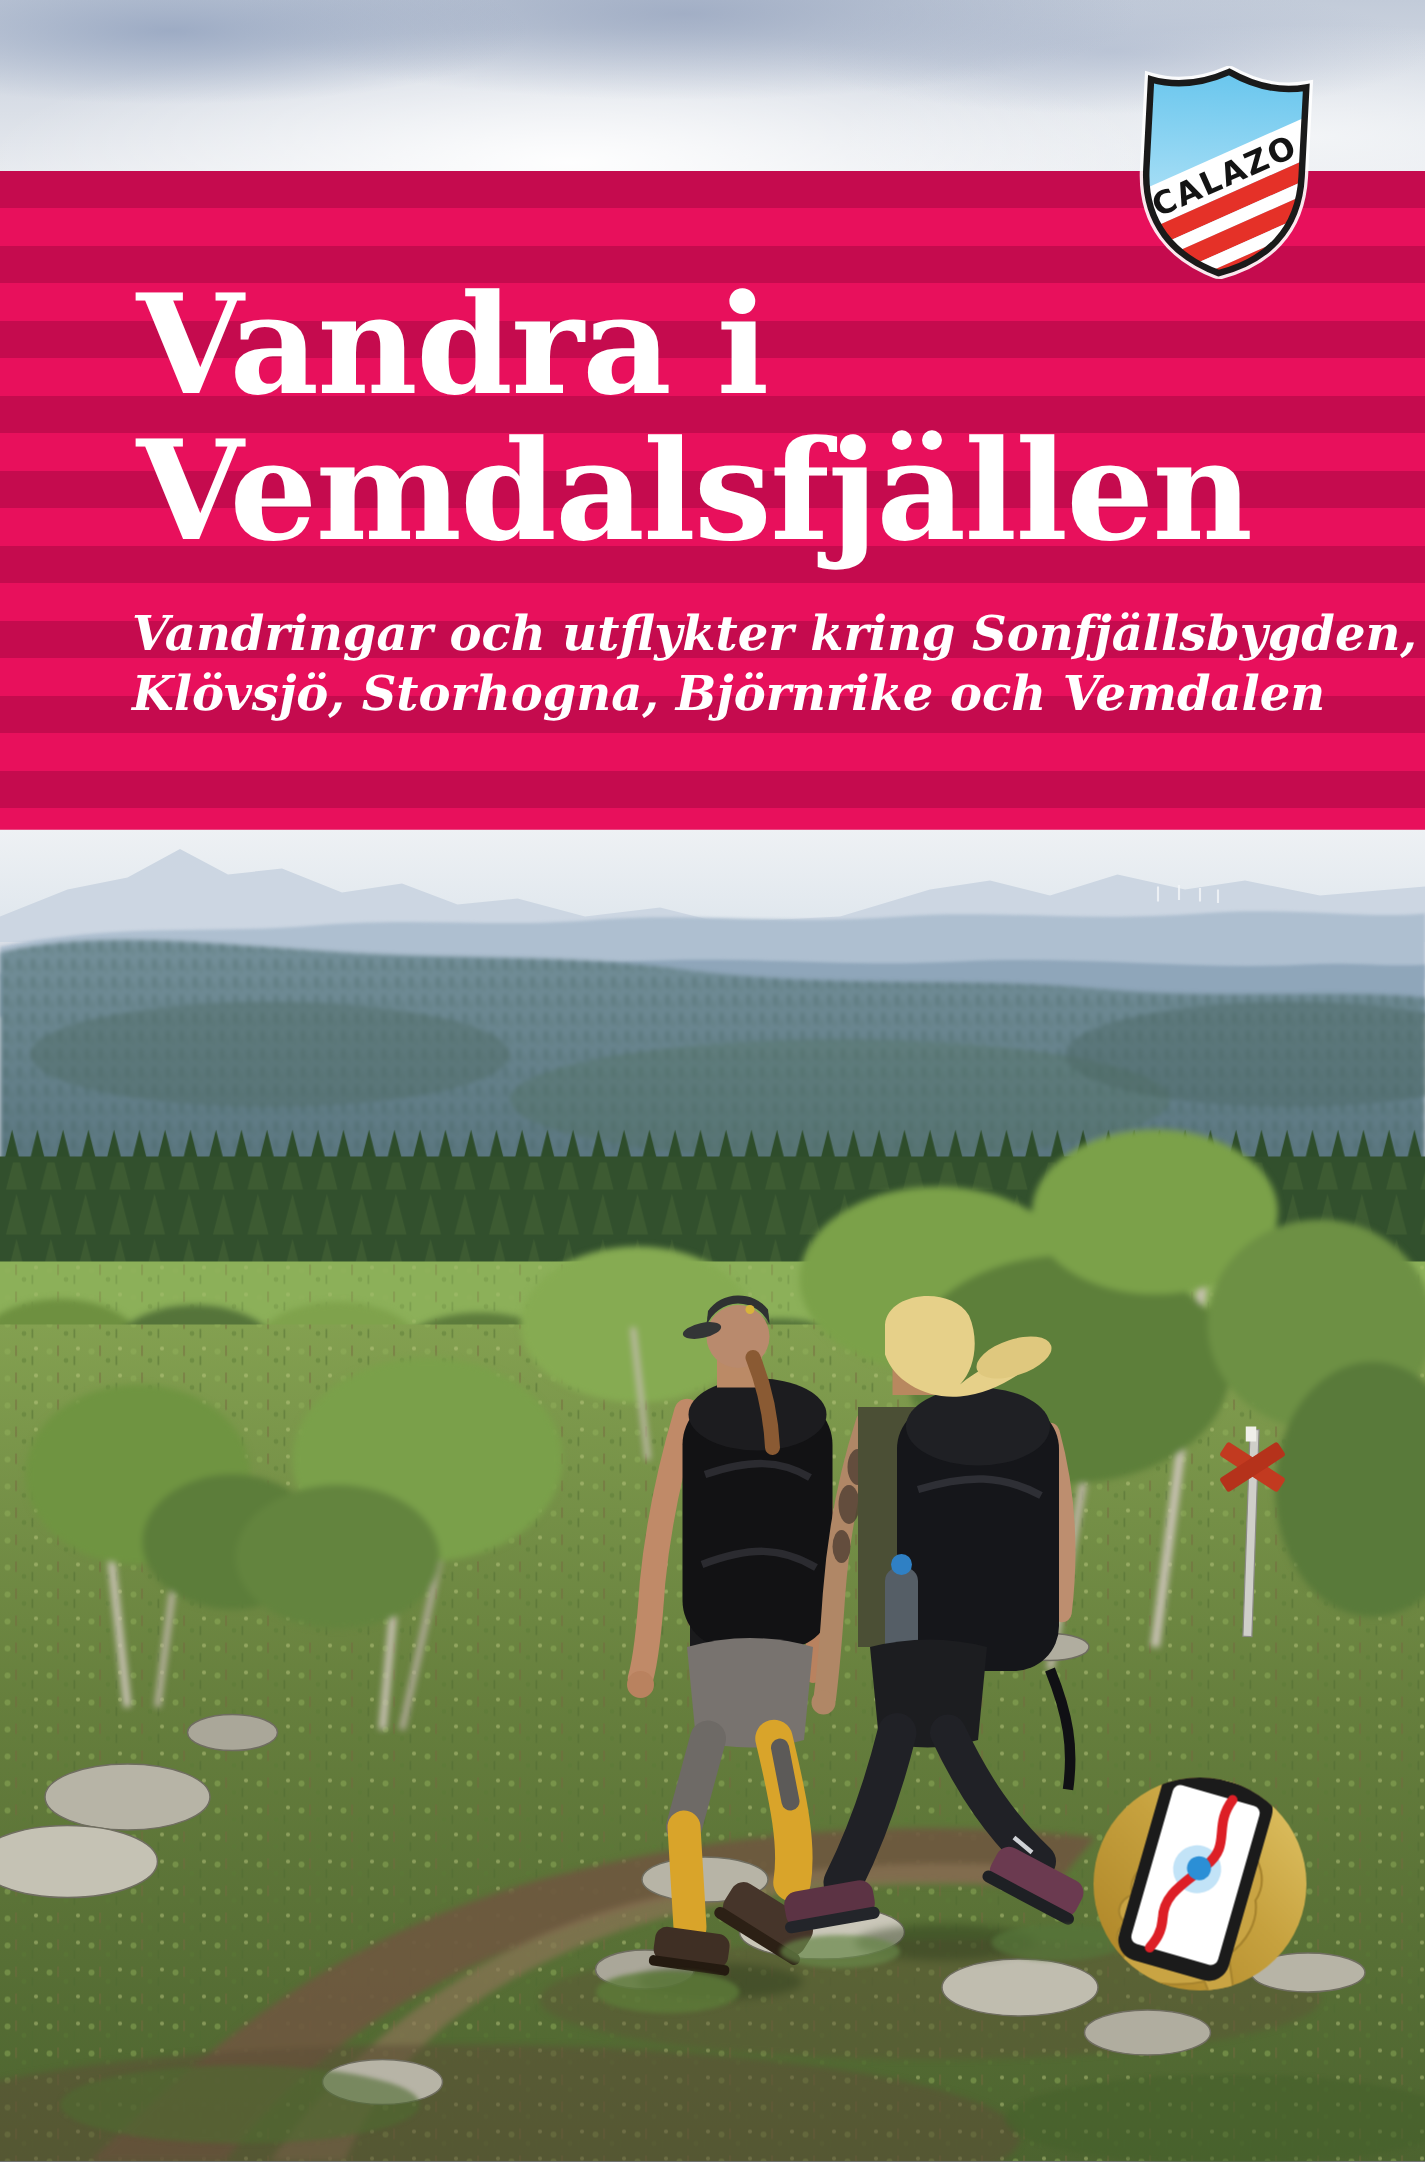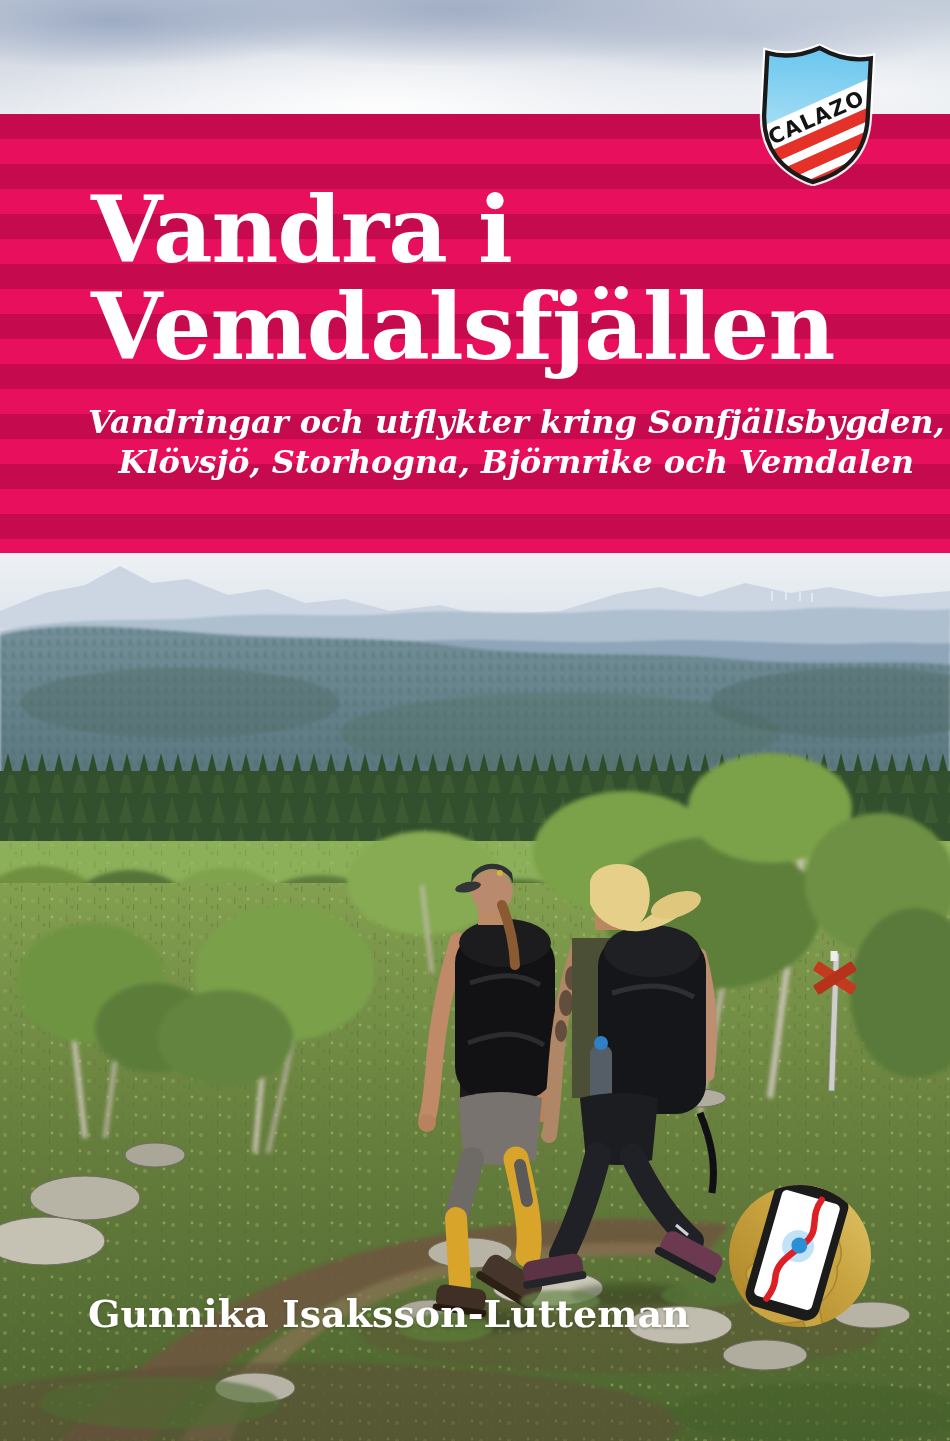--- a/index.html
+++ b/index.html
@@ -25,21 +25,21 @@
     background:repeating-linear-gradient(to bottom,#c50b4e 0 25px,#e8105c 25px 50px);
   }
   .title{
     position:absolute;left:85px;top:62px;margin:6px;
     font-family:"DejaVu Serif",serif;font-weight:bold;
     font-size:92px;line-height:97px;color:#ffffff;letter-spacing:-1px;
   }
   .subtitle{
     position:absolute;left:88px;top:288px;margin:0;
     font-family:"DejaVu Serif",serif;font-weight:bold;font-style:italic;
-    font-size:32px;line-height:40px;color:#ffffff;text-align:center;
+    font-size:32px;line-height:40px;color:#ffffff;
   }
   
   .shield{
     position:absolute;left:758px;top:44px;width:116px;height:142px;
     transform:rotate(3deg);
   }
   
   .landscape{position:absolute;left:0;top:553px;width:950px;height:888px;}
   
   .author{
@@ -294,21 +294,20 @@
         <rect x="-60" y="102" width="240" height="9" fill="#ffffff"></rect>
         <rect x="-60" y="111" width="240" height="13" fill="#e53128"></rect>
         <rect x="-60" y="124" width="240" height="9" fill="#ffffff"></rect>
         <rect x="-60" y="133" width="240" height="45" fill="#e53128"></rect>
       </g>
       <text x="60" y="84" transform="rotate(-27 60 75)" text-anchor="middle" font-family="DejaVu Sans, sans-serif" font-weight="bold" font-size="22" letter-spacing="1.5" fill="#141414">CALAZO</text>
     </g>
     <path d="M60 4 C78 13 97 16 114 12 L114 74 C114 112 92 134 60 144 C28 134 6 112 6 74 L6 12 C23 16 42 13 60 4 Z" fill="none" stroke="#1a1a1a" stroke-width="4.5"></path>
   </svg>
 
-  <div class="author">Gunnika Isaksson-Lutteman</div>
 
   <svg class="app-badge" viewBox="0 0 146 146">
     <defs>
       <linearGradient id="ggold" x1="0" y1="1" x2="1" y2="0">
         <stop offset="0" stop-color="#aa8124"></stop>
           <stop offset="0.55" stop-color="#c7a23f"></stop>
         <stop offset="1" stop-color="#e2c668"></stop>
       </linearGradient>
       <clipPath id="circClip">
           <circle cx="73" cy="73" r="71"></circle>

